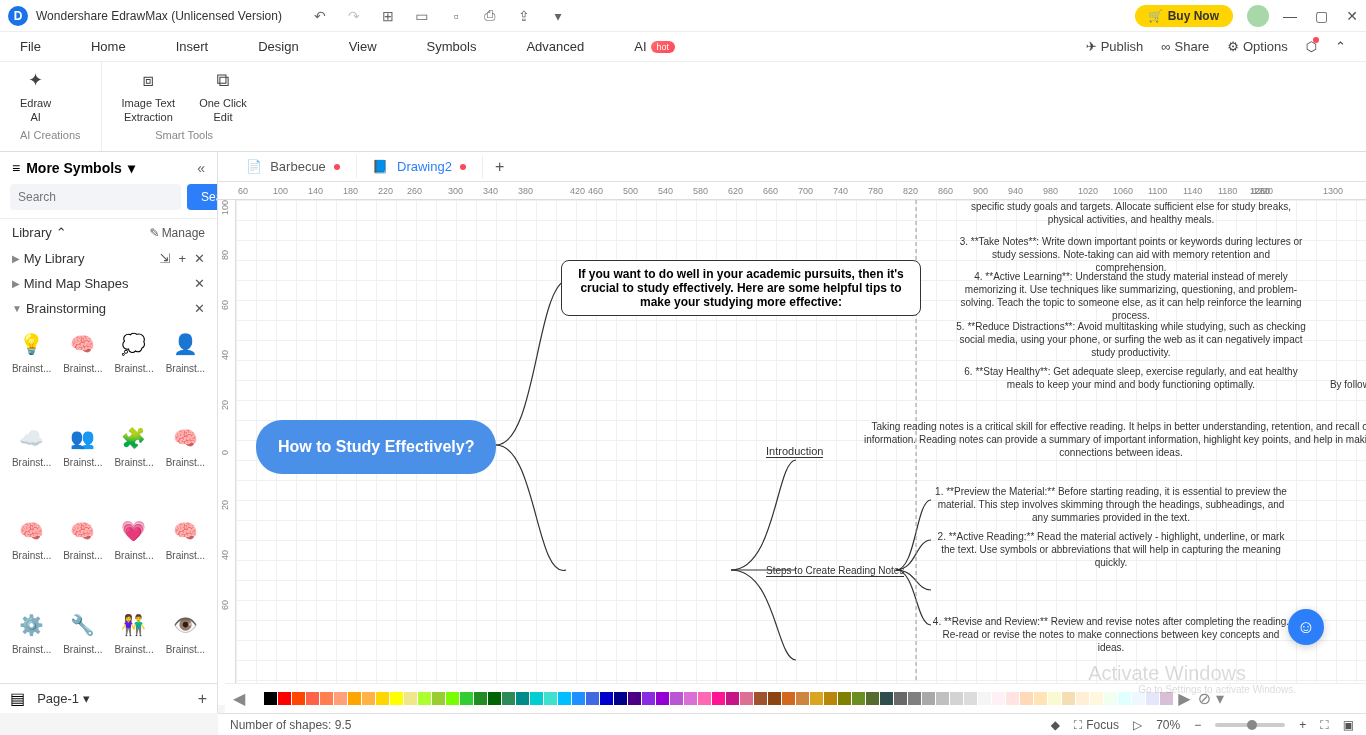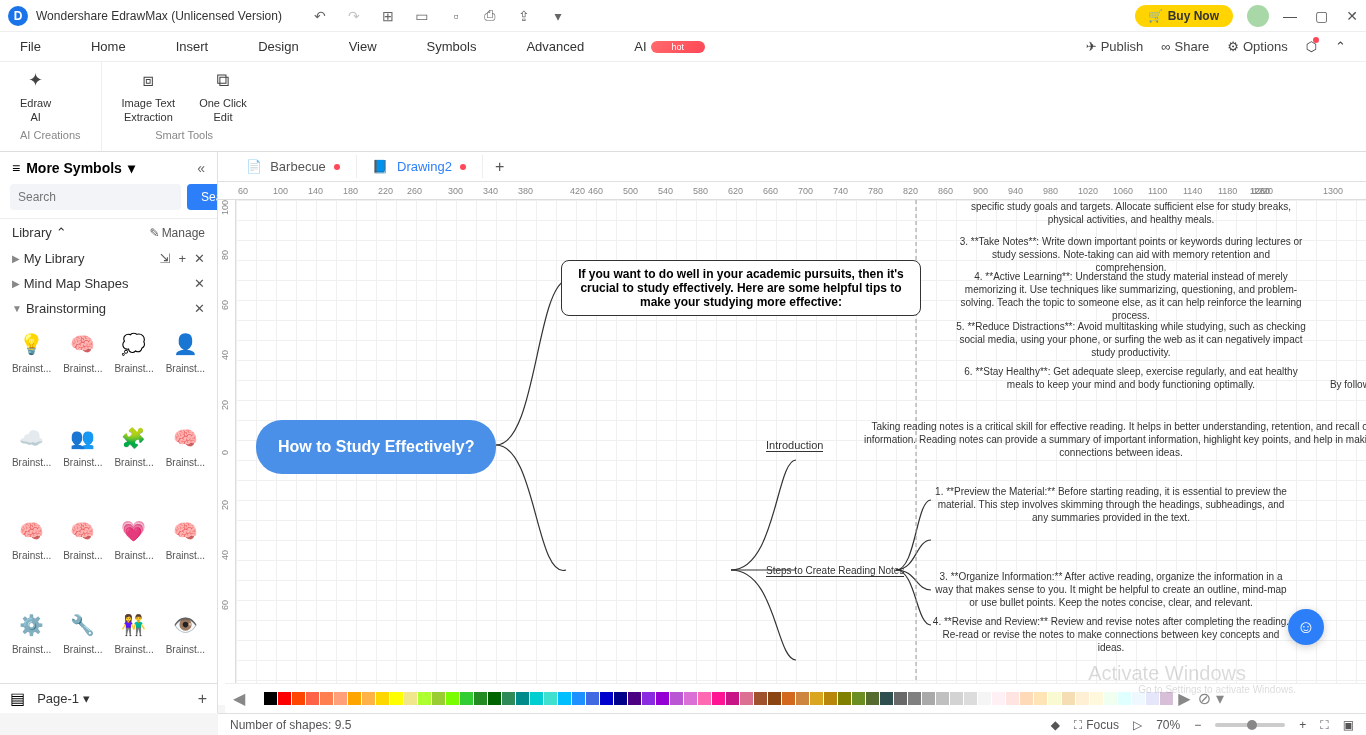--- a/index.html
+++ b/index.html
@@ -11,21 +11,21 @@
 .qa-btn { width: 16px; height: 16px; color: #666; font-size: 14px; cursor: pointer; display:flex;align-items:center;justify-content:center; }
 .title-right { margin-left: auto; display: flex; align-items: center; gap: 14px; }
 .buy-btn { background: #ffd400; border-radius: 14px; padding: 4px 14px; font-size: 12px; font-weight: bold; color: #333; cursor: pointer; display:flex;align-items:center;gap:4px; }
 .avatar { width: 22px; height: 22px; border-radius: 50%; background: #a8d8a8; }
 .win-controls { display: flex; gap: 18px; color: #555; font-size: 14px; }
 .win-btn { cursor: pointer; }
 .menu-bar { height: 30px; background: #fff; display: flex; align-items: center; padding: 0 20px; border-bottom: 1px solid #eee; }
 .menu-items { display: flex; gap: 50px; }
 .menu-item { font-size: 13px; color: #333; cursor: pointer; }
 .menu-item.ai { display: flex; align-items: center; gap: 4px; }
-.hot-badge { background: linear-gradient(135deg,#ff6b6b,#ff4757); color:#fff; font-size:9px; padding:1px 21px; border-radius:8px; }
+.hot-badge { background: linear-gradient(135deg,#ff6b6b,#ff4757); color:#fff; font-size:9px; padding:1px 6px; border-radius:8px; }
 .menu-right { margin-left: auto; display: flex; gap: 18px; align-items: center; font-size: 13px; color: #444; }
 .menu-r-item { display: flex; align-items: center; gap: 4px; cursor: pointer; }
 .notify-dot { position: relative; }
 .notify-dot::after { content:''; position:absolute; top:-2px; right:-2px; width:6px;height:6px;background:#ff4757;border-radius:50%; }
 .ribbon { height: 90px; background: #fff; display: flex; border-bottom: 1px solid #ddd; }
 .ribbon-group { padding: 8px 20px 4px; border-right: 1px solid #eee; text-align: center; }
 .ribbon-tools { display: flex; gap: 24px; }
 .ribbon-tool { display: flex; flex-direction: column; align-items: center; cursor: pointer; font-size: 11px; color: #333; line-height: 1.3; }
 .ribbon-icon { width: 22px; height: 22px; color: #444; margin-bottom: 4px; display:flex;align-items:center;justify-content:center;font-size:18px; }
 .ribbon-label { font-size: 11px; color: #888; margin-top: 4px; }
@@ -332,24 +332,24 @@
       </svg>
       <div class="mind-root">How to Study Effectively?</div>
       <div class="mind-box" style="left:325px;top:60px;width:360px;font-size:12px;">If you want to do well in your academic pursuits, then it's crucial to study effectively. Here are some helpful tips to make your studying more effective:</div>
       <div class="mind-text" style="left:720px;top:0px;width:350px;">specific study goals and targets. Allocate sufficient else for study breaks, physical activities, and healthy meals.</div>
       <div class="mind-text" style="left:720px;top:35px;width:350px;">3. **Take Notes**: Write down important points or keywords during lectures or study sessions. Note-taking can aid with memory retention and comprehension.</div>
       <div class="mind-text" style="left:720px;top:70px;width:350px;">4. **Active Learning**: Understand the study material instead of merely memorizing it. Use techniques like summarizing, questioning, and problem-solving. Teach the topic to someone else, as it can help reinforce the learning process.</div>
       <div class="mind-text" style="left:720px;top:120px;width:350px;">5. **Reduce Distractions**: Avoid multitasking while studying, such as checking social media, using your phone, or surfing the web as it can negatively impact study productivity.</div>
       <div class="mind-text" style="left:720px;top:165px;width:350px;">6. **Stay Healthy**: Get adequate sleep, exercise regularly, and eat healthy meals to keep your mind and body functioning optimally.</div>
       <div class="mind-text" style="left:1085px;top:178px;width:60px;">By followi</div>
       <div class="mind-text" style="left:620px;top:220px;width:530px;">Taking reading notes is a critical skill for effective reading. It helps in better understanding, retention, and recall of information. Reading notes can provide a summary of important information, highlight key points, and help in making connections between ideas.</div>
-      <div class="mind-label" style="left:530px;top:239px;">Introduction</div>
+      <div class="mind-label" style="left:530px;top:245px;">Introduction</div>
       <div class="mind-text" style="left:695px;top:285px;width:360px;">1. **Preview the Material:** Before starting reading, it is essential to preview the material. This step involves skimming through the headings, subheadings, and any summaries provided in the text.</div>
+      <div class="mind-text" style="left:695px;top:330px;width:360px;">2. **Active Reading:** Read the material actively - highlight, underline, or mark the text. Use symbols or abbreviations that will help in capturing the meaning quickly.</div>
       <div class="mind-label" style="left:530px;top:365px;font-size:10px">Steps to Create Reading Notes</div>
-      <div class="mind-text" style="left:695px;top:370px;width:360px;">3. **Organize Information:** After active reading, organize the information in a way that makes sense to you. It might be helpful to create an outline, mind-map or use bullet points. Keep the notes concise, clear, and relevant.</div>
       <div class="mind-text" style="left:695px;top:415px;width:360px;">4. **Revise and Review:** Review and revise notes after completing the reading. Re-read or revise the notes to make connections between key concepts and ideas.</div>
     </div>
   </div>
 </div>
 
 <div class="bottom-pagebar">
   <span>▤</span>
   <span class="page-tab"><span>Page-1</span> ▾</span>
   <span class="page-add" style="margin-left:auto">+</span>
 </div>

